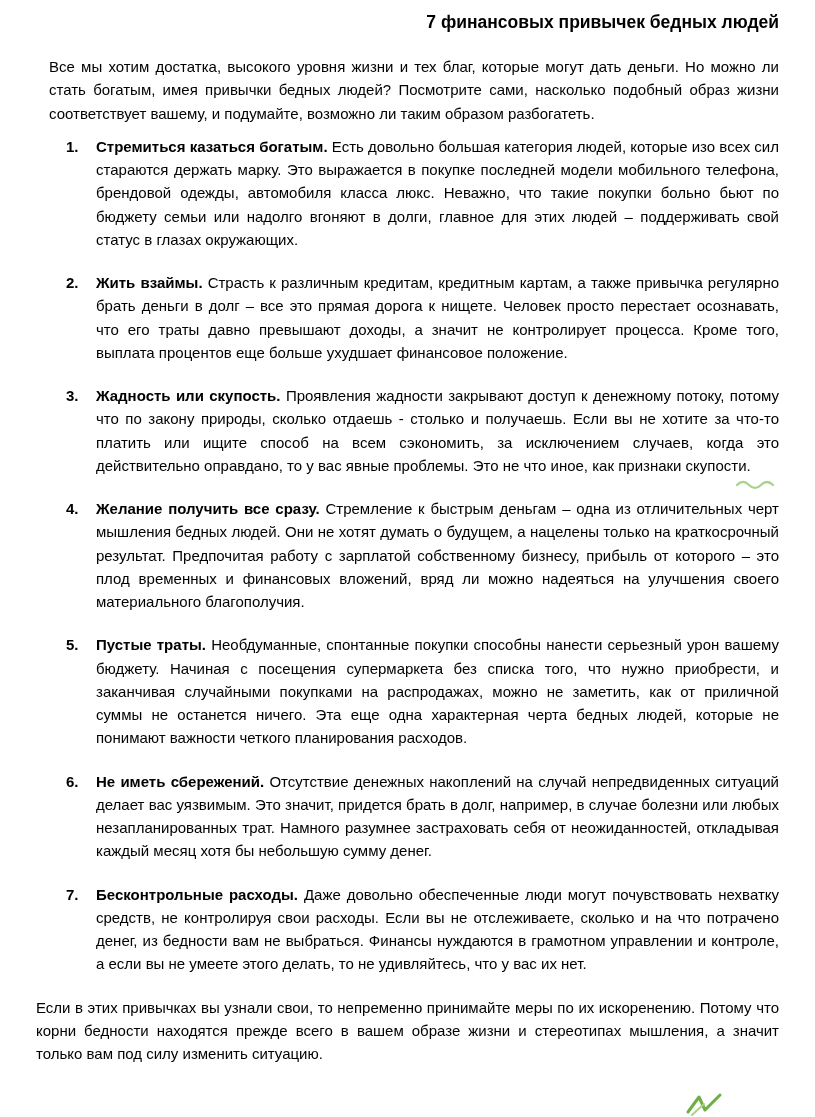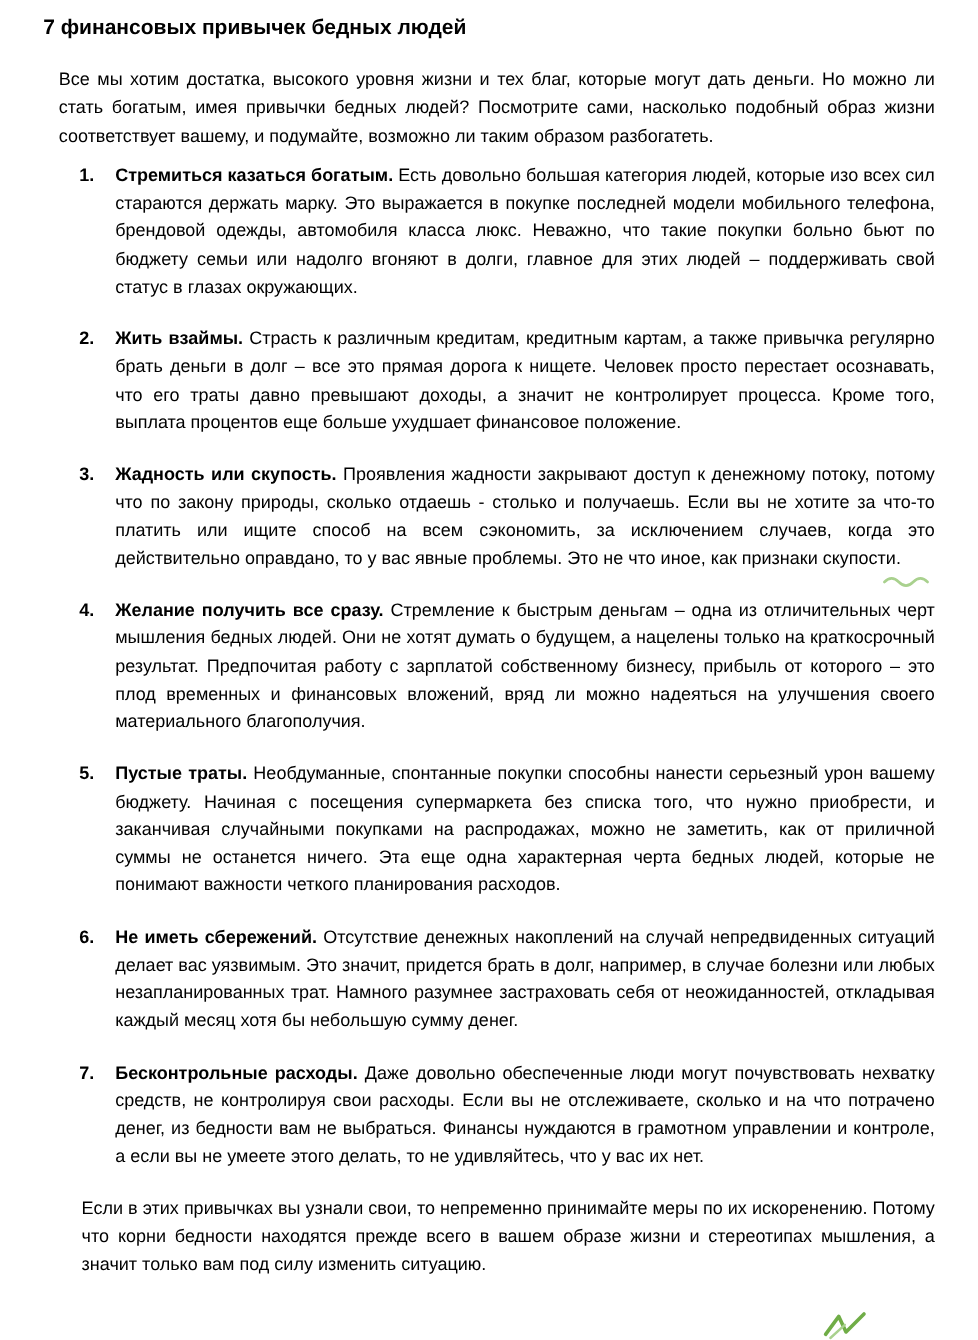--- a/index.html
+++ b/index.html
@@ -15,21 +15,21 @@
     font-family: "Liberation Sans", "DejaVu Sans", sans-serif;
     color: #000000;
   }
   .page {
     padding: 8px 36px 0 36px;
     box-sizing: border-box;
   }
   .doc-title {
     font-size: 17.5px;
     font-weight: 700;
-    text-align: left;
+    text-align: right;
     margin: 4px 0 22px 0;
   }
   .para {
     font-size: 15px;
     line-height: 1.55;
     text-align: justify;
     margin: 0;
   }
   .intro {
     margin-bottom: 10px;
@@ -50,21 +50,20 @@
     position: absolute;
     left: 0;
     top: 0;
     font-weight: 700;
   }
   .item .lead {
     font-weight: 700;
   }
   .conclusion {
     margin-top: 2px;
-    margin-left: 32px;
   }
   .artifact {
     position: absolute;
     pointer-events: none;
   }
   .artifact-squiggle {
     left: 734px;
     top: 476px;
   }
   .artifact-mark {

